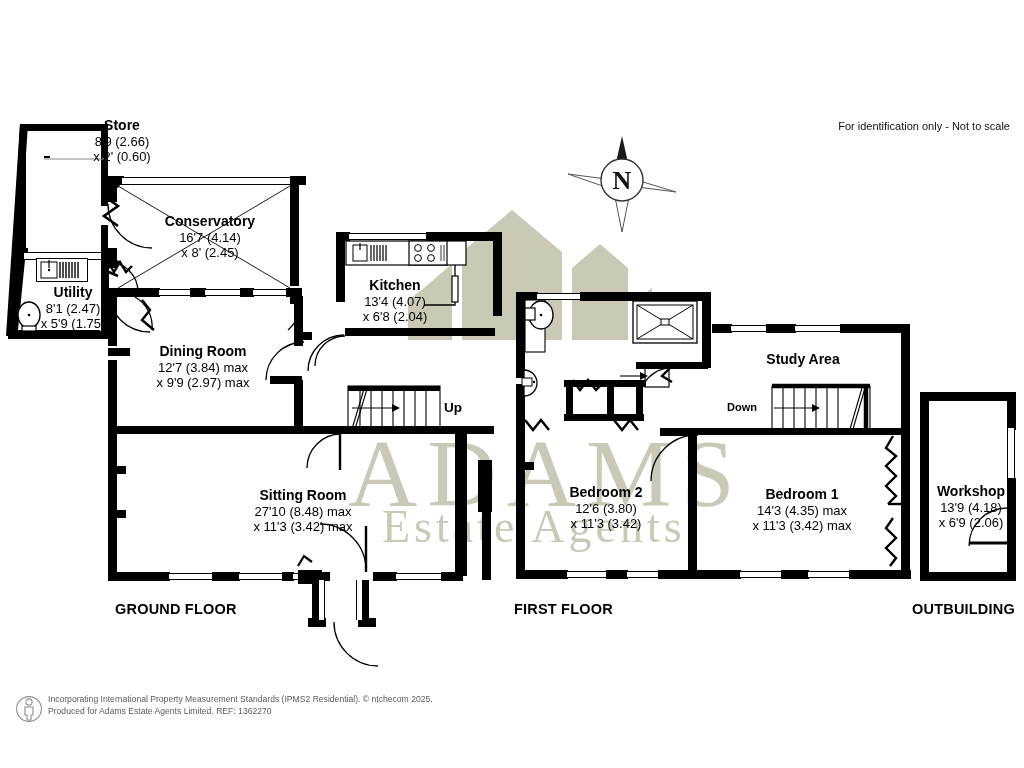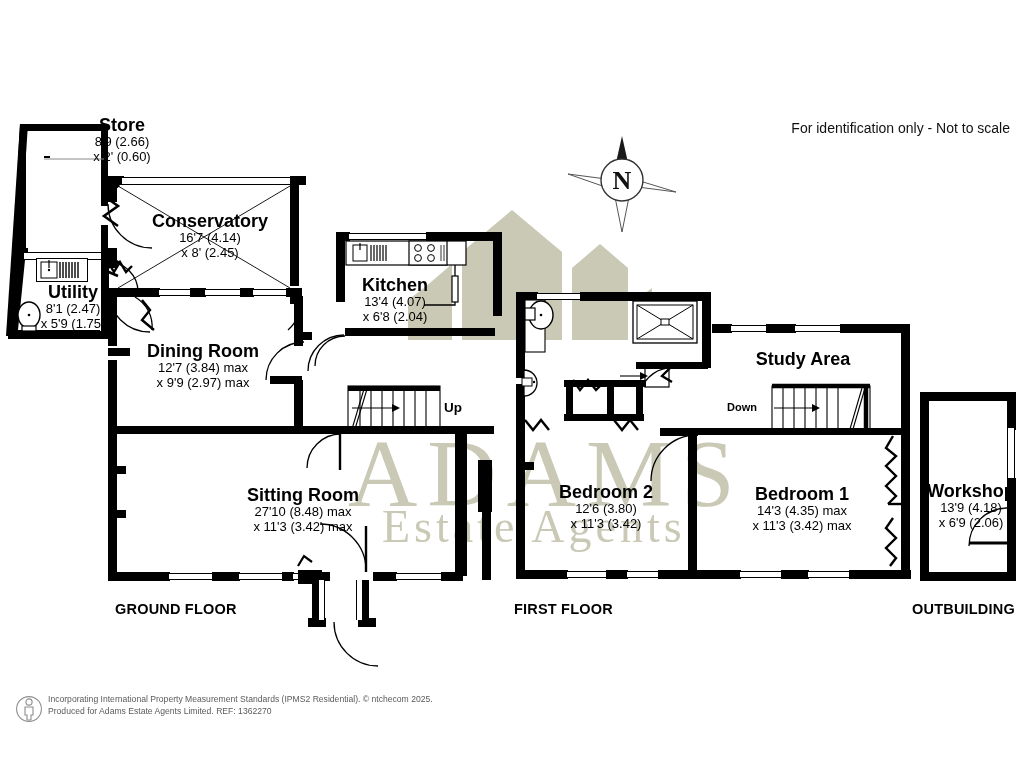--- a/index.html
+++ b/index.html
@@ -18,30 +18,30 @@
     position:absolute;right:14px;top:24px;
     font-size:24px;font-weight:bold;letter-spacing:-0.2px;
     white-space:nowrap;
   }
   .hdr-areas{
     position:absolute;right:14px;top:62px;
     text-align:right;font-size:14.5px;line-height:19px;
   }
   .hdr-note{
     position:absolute;right:14px;top:120px;
-    text-align:right;font-size:14px;color:#111;
+    text-align:right;font-size:11px;color:#111;
   }
 
   
   .wall{position:absolute;background:#000;}
   
   .win-h{position:absolute;background:#fff;border-top:1.6px solid #000;border-bottom:1.6px solid #000;box-sizing:border-box;}
   .win-v{position:absolute;background:#fff;border-left:1.6px solid #000;border-right:1.6px solid #000;box-sizing:border-box;}
   .lbl{position:absolute;text-align:center;line-height:15.5px;white-space:nowrap;}
-  .lbl .nm{font-weight:bold;font-size:18px;}
+  .lbl .nm{font-weight:bold;font-size:14px;}
   .lbl .dim{font-size:13px;}
   .floorlbl{position:absolute;font-weight:bold;font-size:14.5px;letter-spacing:0.2px;}
 
   .fix{position:absolute;border:1.4px solid #000;background:#fff;box-sizing:border-box;}
 
   svg.ov{position:absolute;left:0;top:0;width:1024px;height:768px;pointer-events:none;}
 
   
   #wm{position:absolute;left:0;top:0;width:1024px;height:768px;pointer-events:none;z-index:1;}
   #plan{position:relative;z-index:2;}

